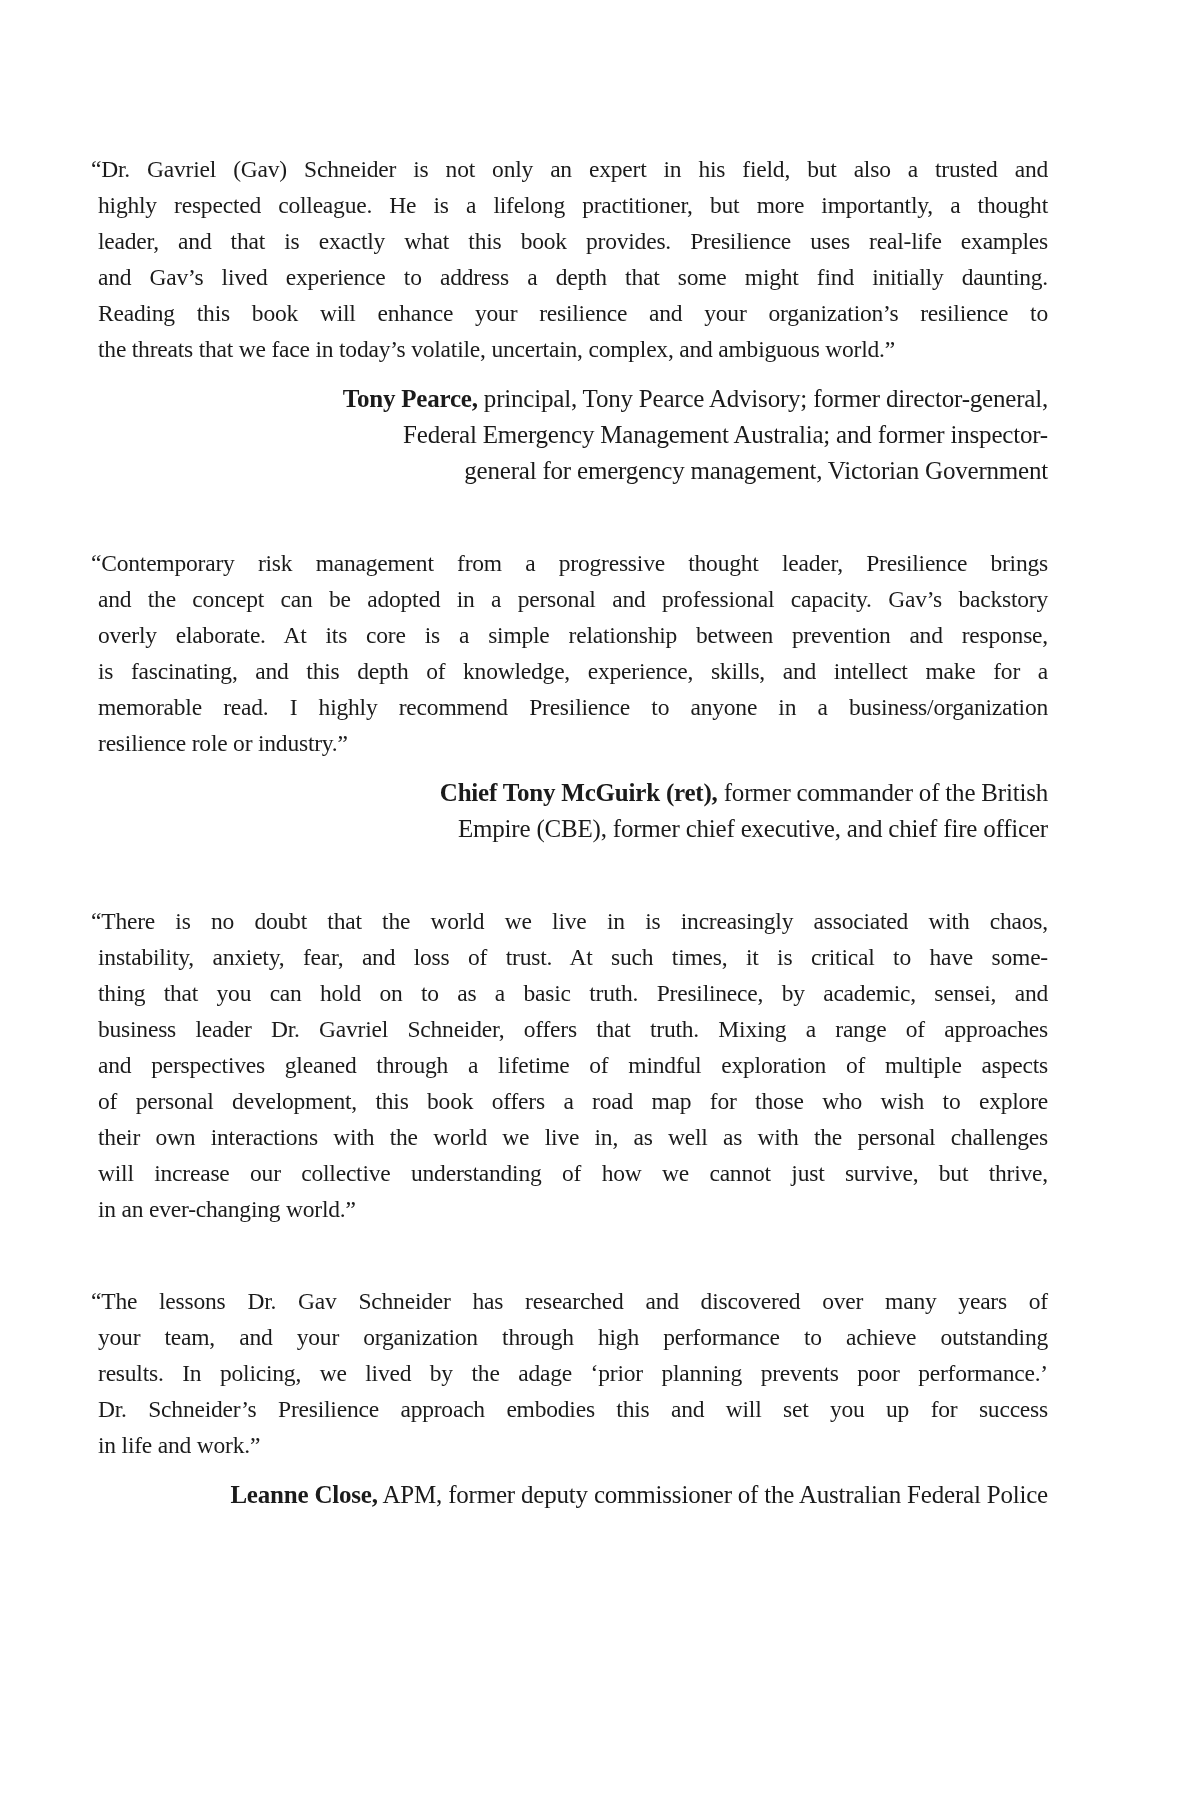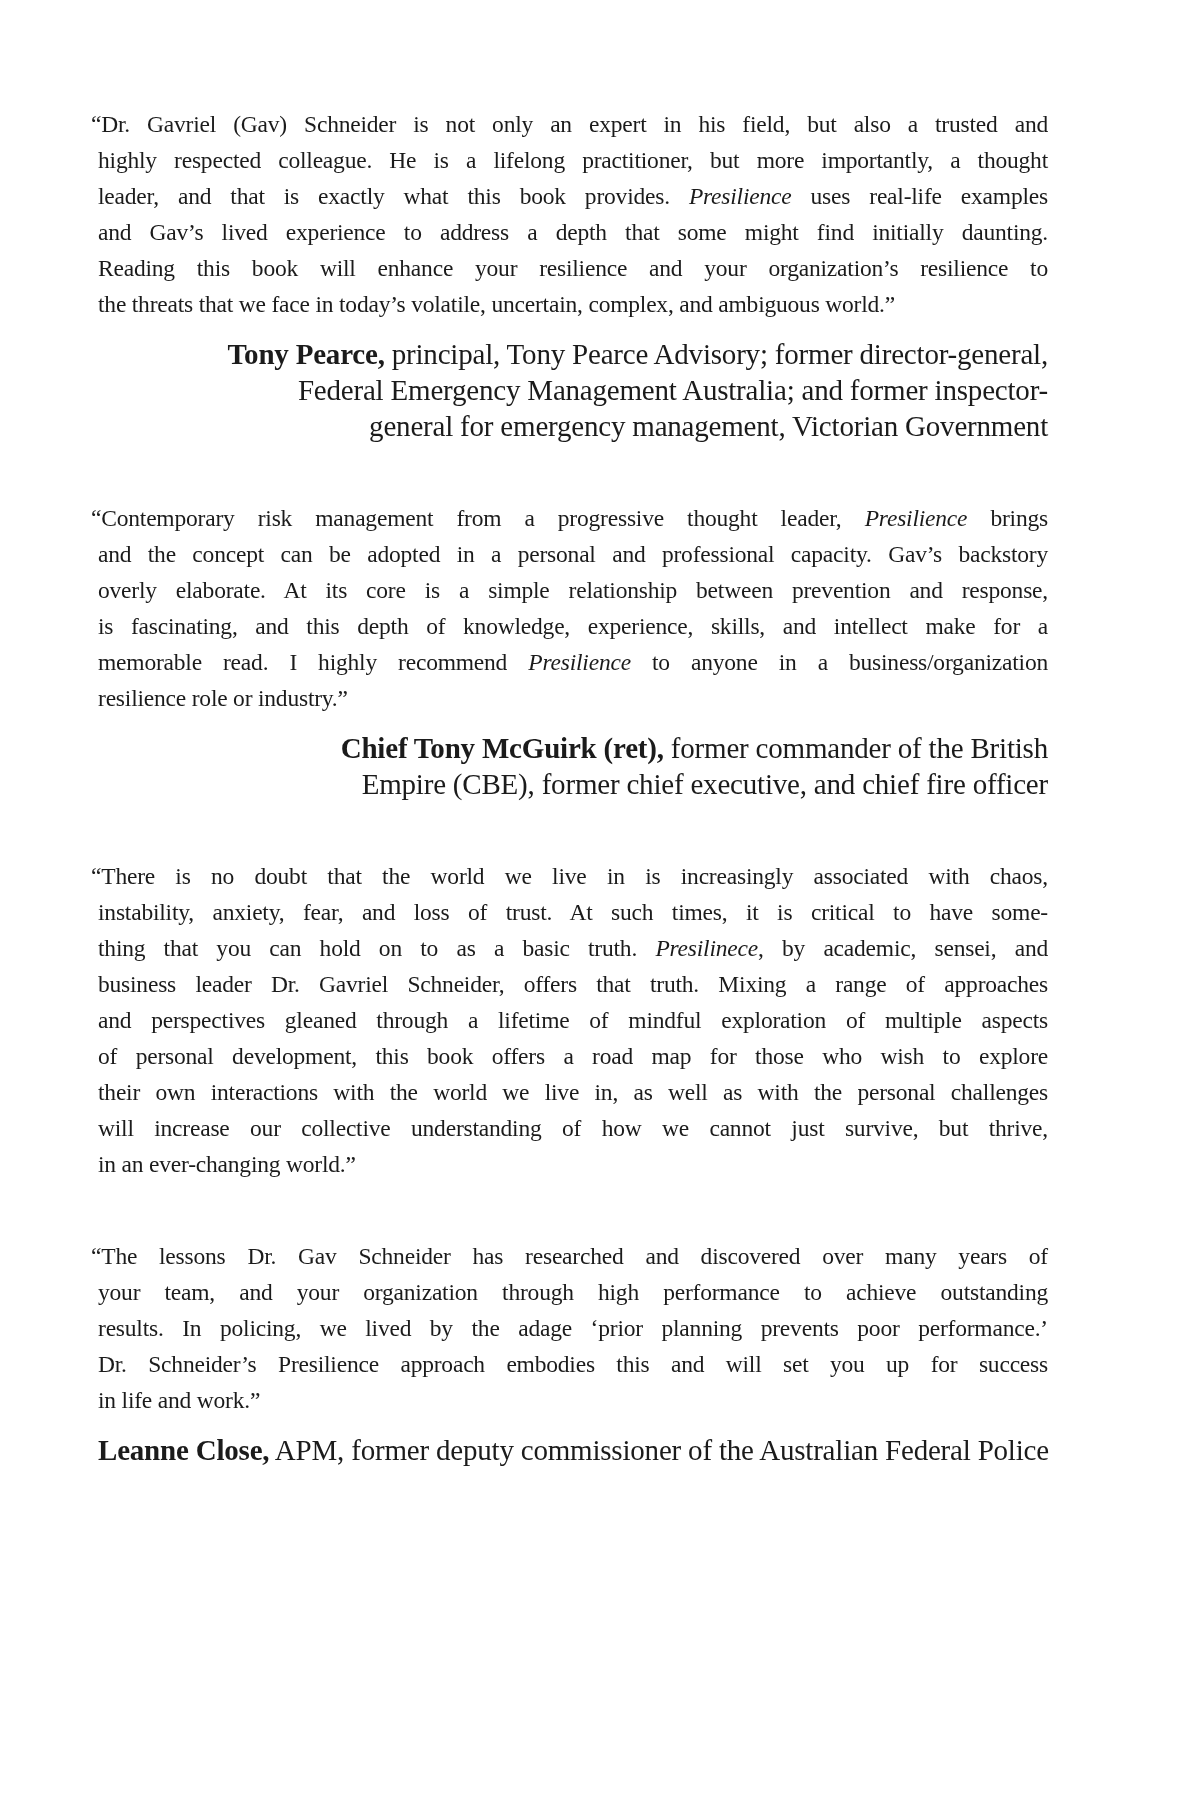--- a/index.html
+++ b/index.html
@@ -28,35 +28,36 @@
     line-height: 36px;
     letter-spacing: -0.2px;
   }
   .quote .line {
     text-align: justify;
     text-align-last: justify;
     white-space: nowrap;
   }
   .quote .line:first-child {
     text-indent: -7px;
+    margin-top: 45px;
   }
   .quote .line:last-child {
     text-align-last: left;
   }
   .attribution {
     margin: 14px 0 0 0;
-    font-size: 29px;
+    font-size: 25px;
     line-height: 36px;
     letter-spacing: -0.2px;
   }
   .attribution .line {
     text-align: right;
     white-space: nowrap;
   }
-  .it { font-style: italic; }
+  .it { }
   .bd { font-weight: bold; }
 </style>
 </head>
 <body>
 
 <div class="page">
 
   <section class="quote-block">
     <div class="quote">
         <div class="line"><span>“Dr. Gavriel (Gav) Schneider is not only an expert in his field, but also a trusted and</span></div>

